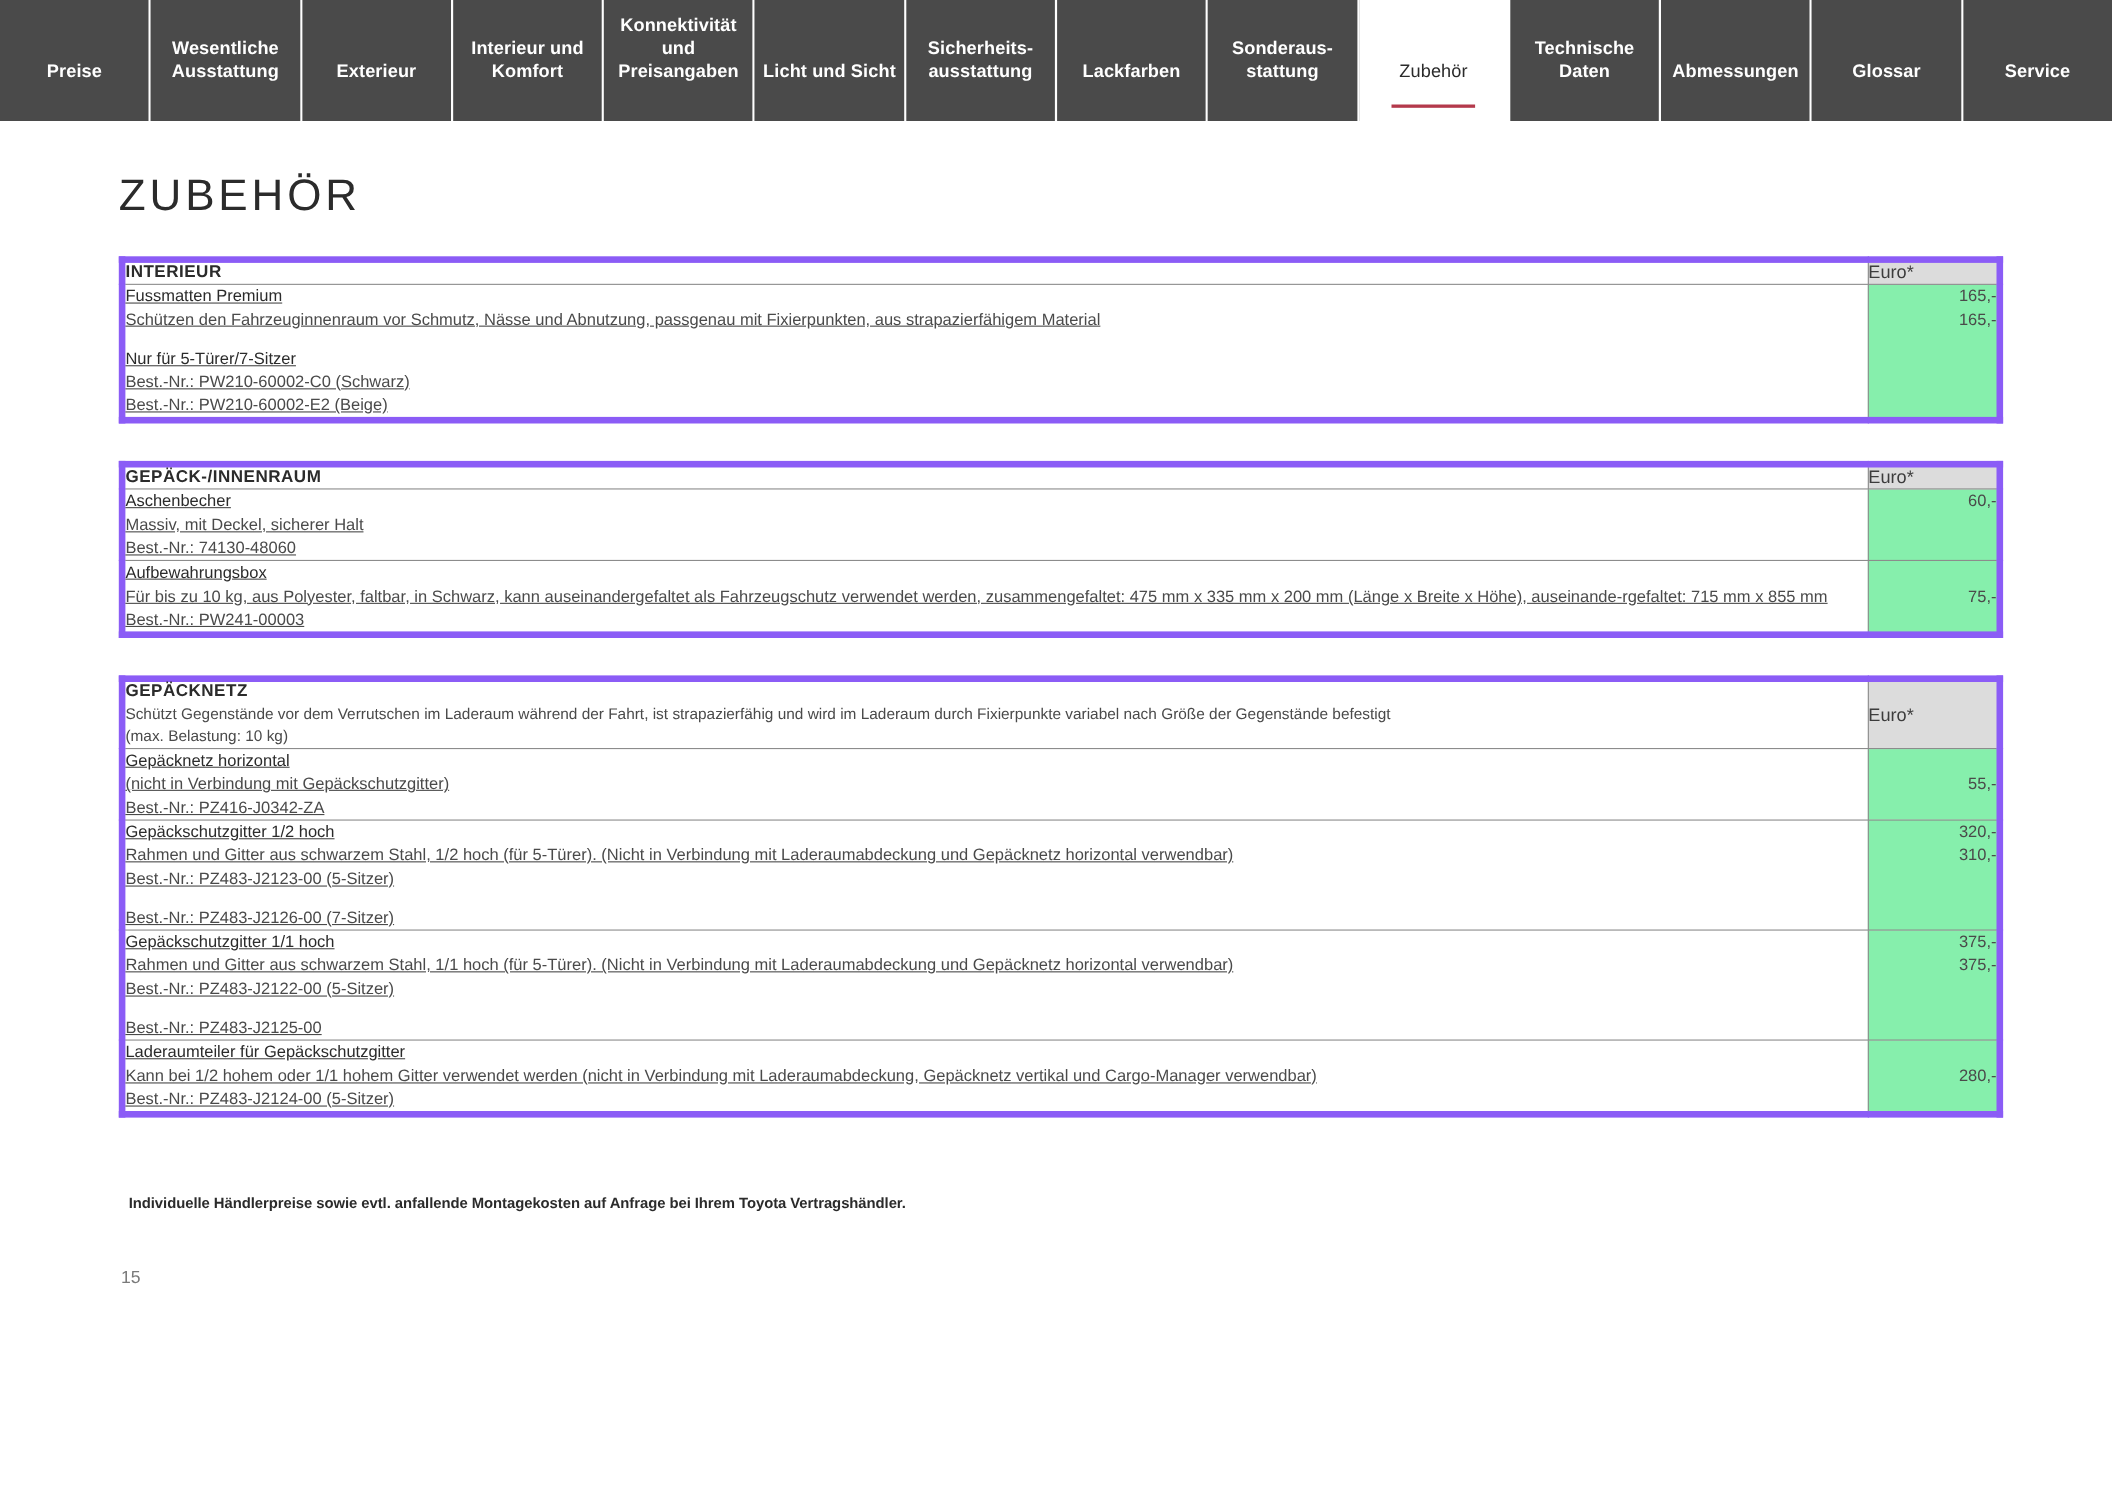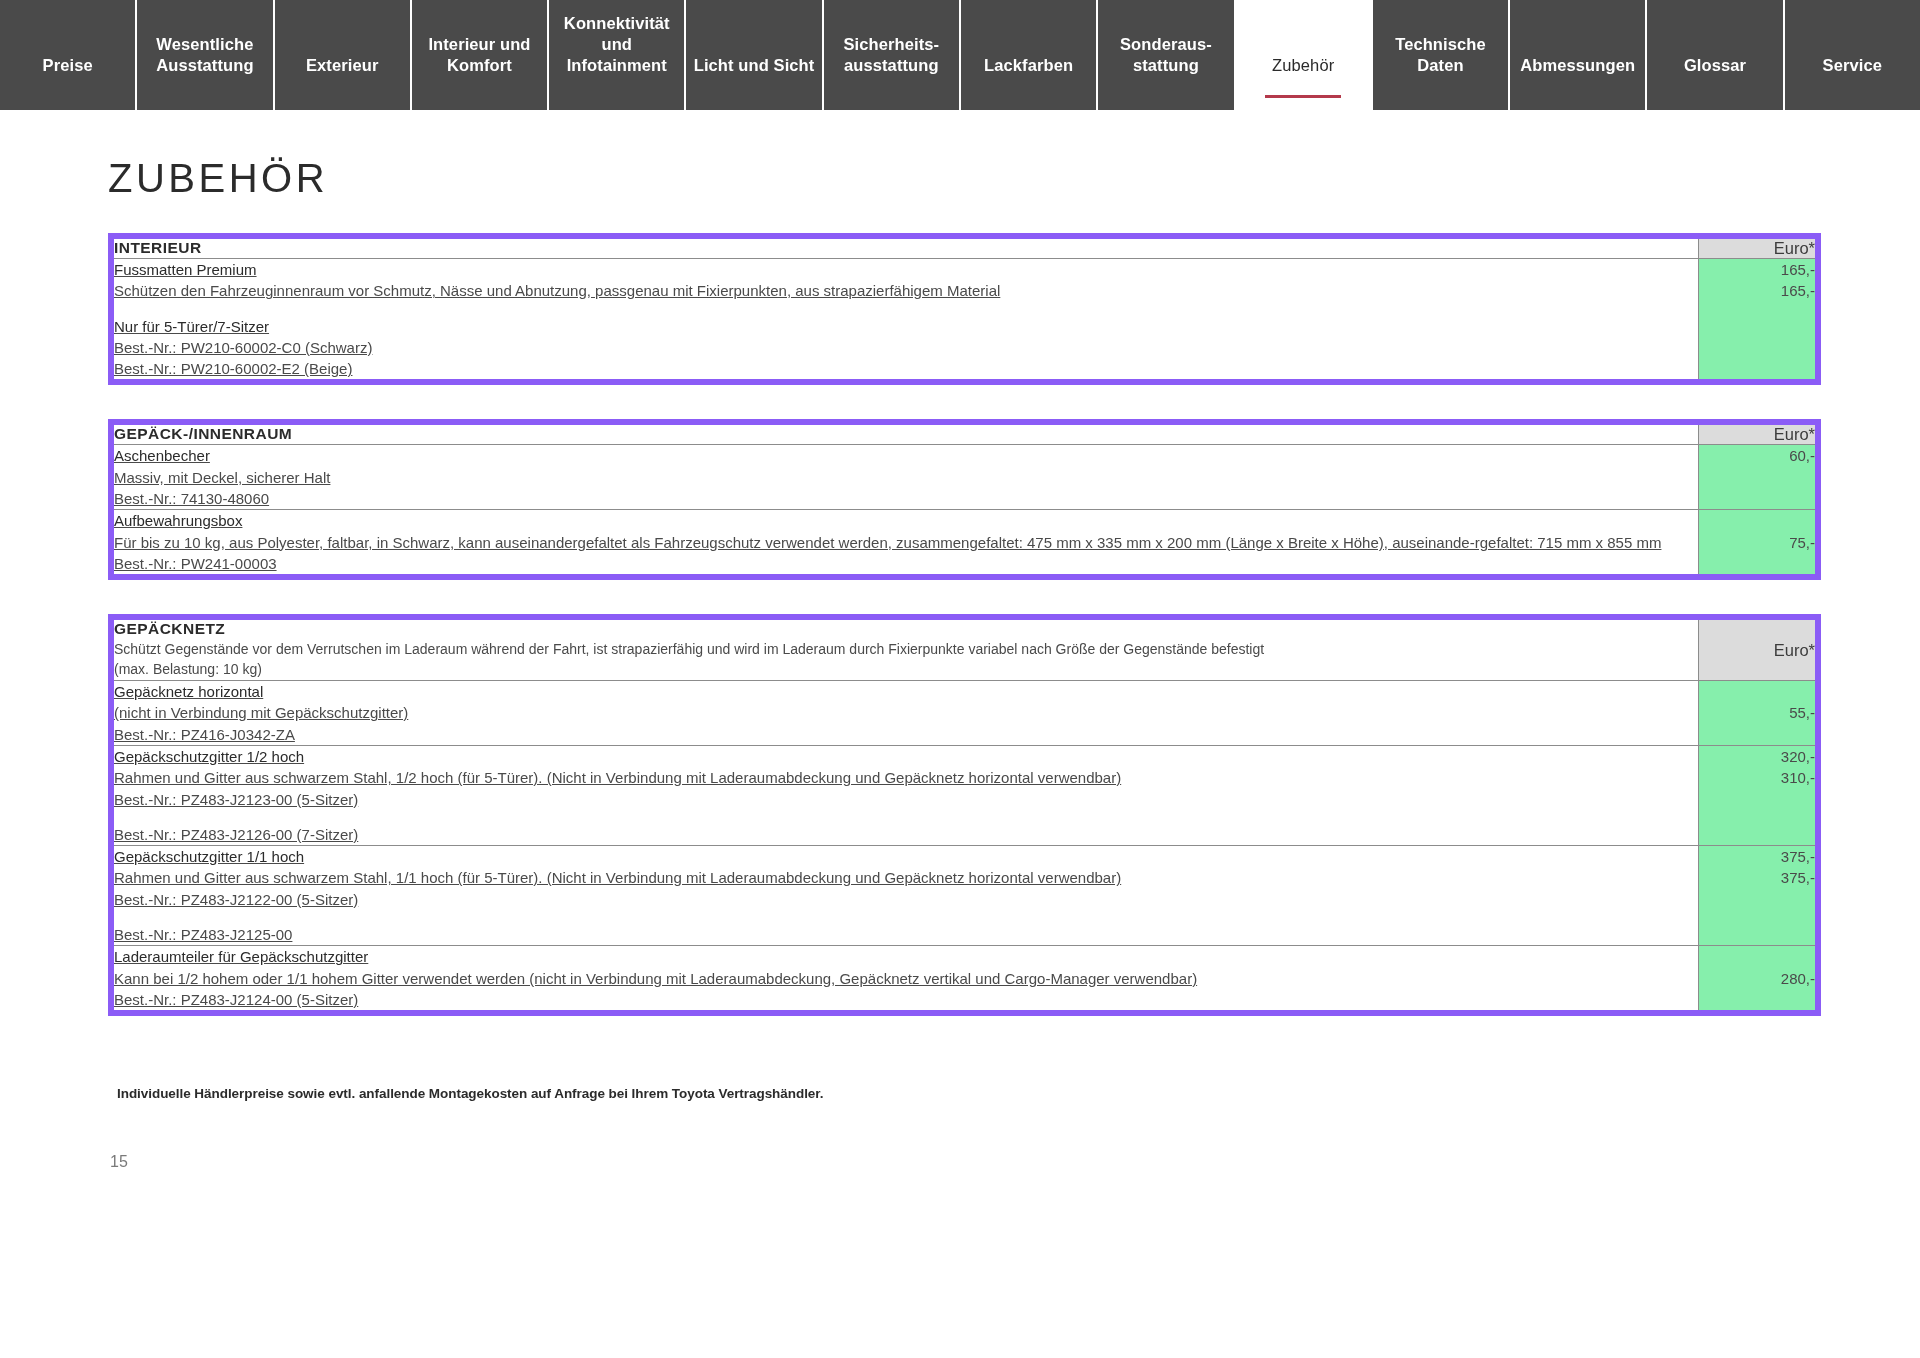--- a/index.html
+++ b/index.html
@@ -98,21 +98,21 @@
   .hdr-cell .hdr-sub {
     font-weight: 400;
     font-size: 14px;
     letter-spacing: 0;
     line-height: 1.42;
     color: #4a4a4a;
     padding-top: 2px;
   }
   .hdr-price {
     background: #dcdcdc;
-    text-align: right;
+    text-align: left;
     padding: 10px 24px 11px 6px;
     font-size: 16.5px;
     font-weight: 400;
     color: #3c3c3c;
     vertical-align: top;
   }
   .hdr-price.netz { vertical-align: middle; }
 
   td.desc {
     padding: 10px 16px 12px 20px;
@@ -161,21 +161,21 @@
 
 <div class="navbar" id="navbar">
     <div class="nav-tab"><span>Preise</span></div>
     <div class="nav-tab"><span>Wesentliche
 Ausstattung</span></div>
     <div class="nav-tab"><span>Exterieur</span></div>
     <div class="nav-tab"><span>Interieur und
 Komfort</span></div>
     <div class="nav-tab"><span>Konnektivität
 und
-Infotainment</span></div>
+Preisangaben</span></div>
     <div class="nav-tab"><span>Licht und Sicht</span></div>
     <div class="nav-tab"><span>Sicherheits-
 ausstattung</span></div>
     <div class="nav-tab"><span>Lackfarben</span></div>
     <div class="nav-tab"><span>Sonderaus-
 stattung</span></div>
     <div class="nav-tab active"><span>Zubehör</span><span class="nav-underline" style="background: rgb(180, 57, 75);"></span></div>
     <div class="nav-tab"><span>Technische
 Daten</span></div>
     <div class="nav-tab"><span>Abmessungen</span></div>

